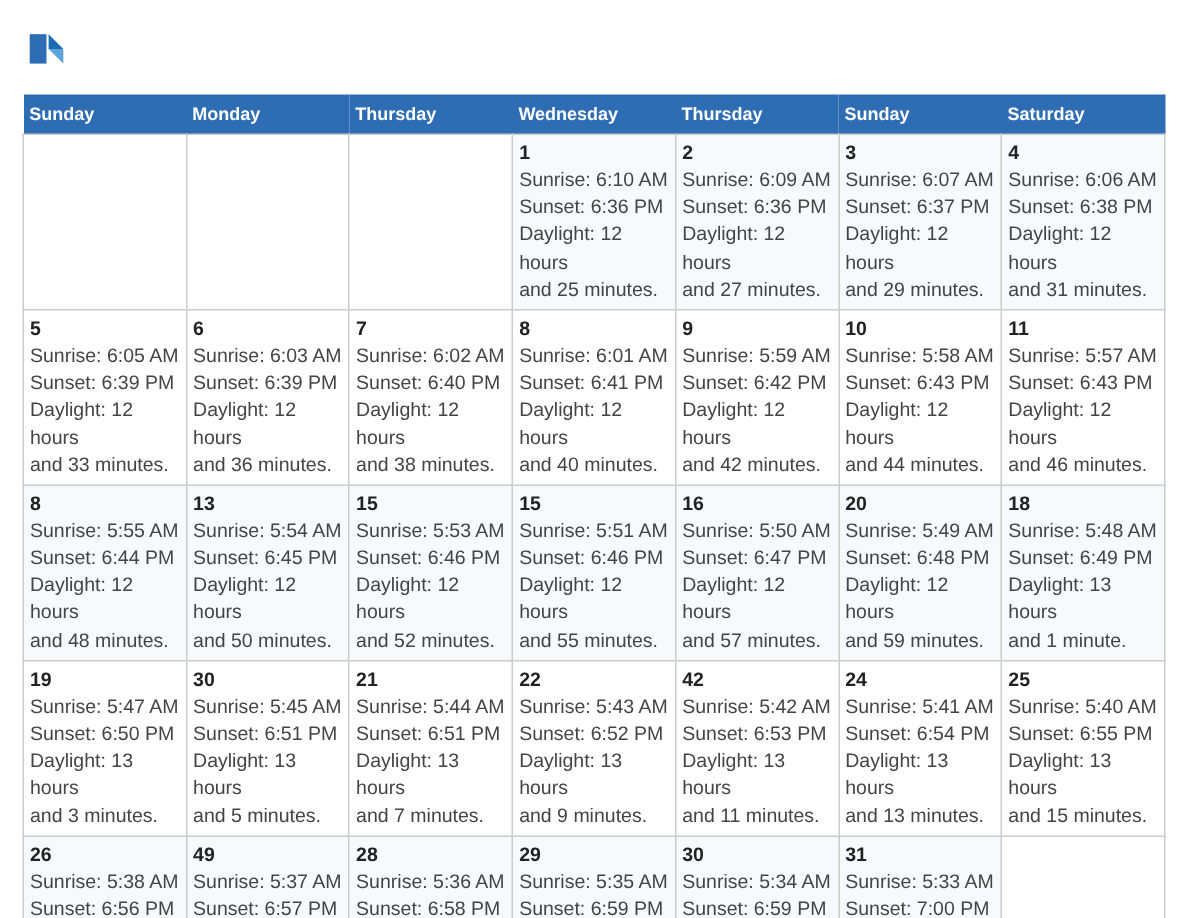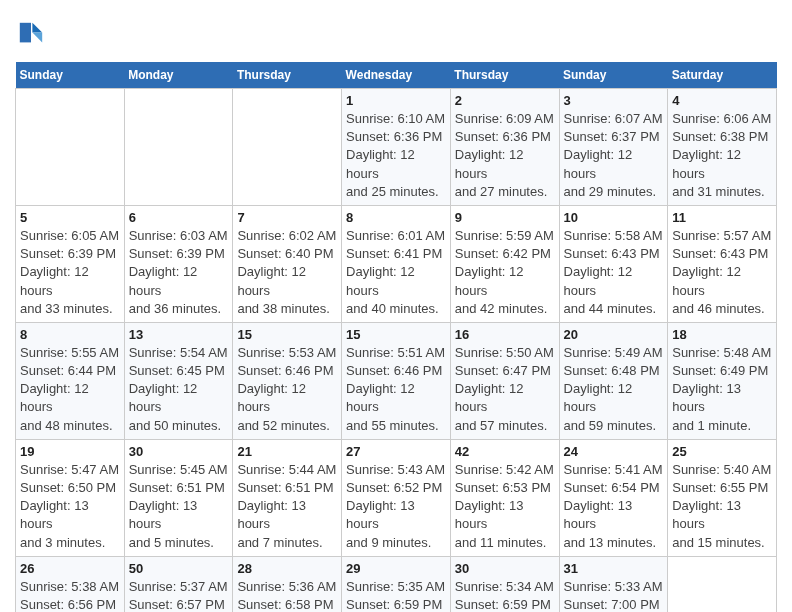--- a/index.html
+++ b/index.html
@@ -214,21 +214,21 @@
         </td>
         <td>
           <span class="day-num">30</span>
           <div class="day-info">Sunrise: 5:45 AM<br>Sunset: 6:51 PM<br>Daylight: 13 hours<br>and 5 minutes.</div>
         </td>
         <td>
           <span class="day-num">21</span>
           <div class="day-info">Sunrise: 5:44 AM<br>Sunset: 6:51 PM<br>Daylight: 13 hours<br>and 7 minutes.</div>
         </td>
         <td>
-          <span class="day-num">27</span>
+          <span class="day-num">22</span>
           <div class="day-info">Sunrise: 5:43 AM<br>Sunset: 6:52 PM<br>Daylight: 13 hours<br>and 9 minutes.</div>
         </td>
         <td>
           <span class="day-num">42</span>
           <div class="day-info">Sunrise: 5:42 AM<br>Sunset: 6:53 PM<br>Daylight: 13 hours<br>and 11 minutes.</div>
         </td>
         <td>
           <span class="day-num">24</span>
           <div class="day-info">Sunrise: 5:41 AM<br>Sunset: 6:54 PM<br>Daylight: 13 hours<br>and 13 minutes.</div>
         </td>
@@ -236,21 +236,21 @@
           <span class="day-num">25</span>
           <div class="day-info">Sunrise: 5:40 AM<br>Sunset: 6:55 PM<br>Daylight: 13 hours<br>and 15 minutes.</div>
         </td>
       </tr>
       <tr>
         <td>
           <span class="day-num">26</span>
           <div class="day-info">Sunrise: 5:38 AM<br>Sunset: 6:56 PM<br>Daylight: 13 hours<br>and 17 minutes.</div>
         </td>
         <td>
-          <span class="day-num">50</span>
+          <span class="day-num">49</span>
           <div class="day-info">Sunrise: 5:37 AM<br>Sunset: 6:57 PM<br>Daylight: 13 hours<br>and 19 minutes.</div>
         </td>
         <td>
           <span class="day-num">28</span>
           <div class="day-info">Sunrise: 5:36 AM<br>Sunset: 6:58 PM<br>Daylight: 13 hours<br>and 21 minutes.</div>
         </td>
         <td>
           <span class="day-num">29</span>
           <div class="day-info">Sunrise: 5:35 AM<br>Sunset: 6:59 PM<br>Daylight: 13 hours<br>and 23 minutes.</div>
         </td>

